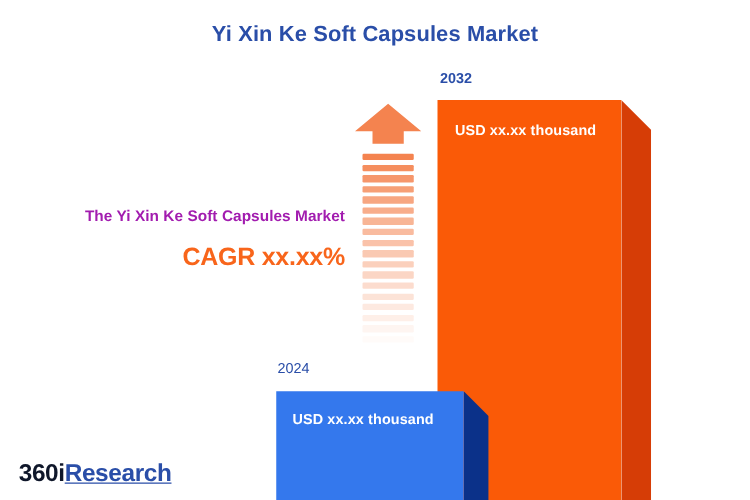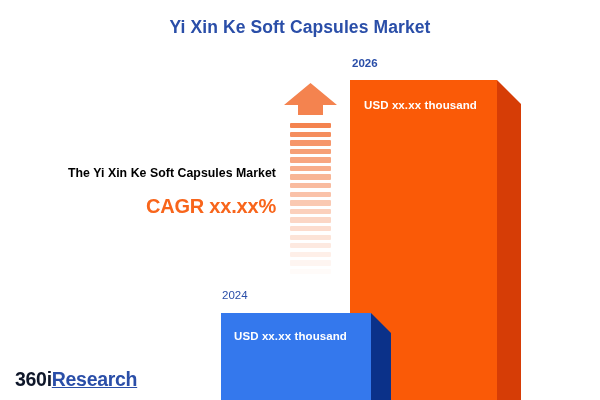--- a/index.html
+++ b/index.html
@@ -158,21 +158,21 @@
   #cagr-block {
     position: absolute;
     left: 18px;
     top: 165px;
     width: 258px;
     text-align: right;
   }
   .cagr-line {
     font-size: 12.3px;
     font-weight: bold;
-    color: #000000;
+    color: #a21caf;
     line-height: 16px;
     letter-spacing: 0.05px;
   }
   #cagr-value {
     margin-top: 9px;
     font-size: 20px;
     font-weight: bold;
     color: #f8651b;
     line-height: 33px;
     letter-spacing: -0.2px;
@@ -218,21 +218,21 @@
         <div class="arrow-stripe" style="background: rgb(244, 131, 79); opacity: 0.33;"></div>
         <div class="arrow-stripe" style="background: rgb(244, 131, 79); opacity: 0.279;"></div>
         <div class="arrow-stripe" style="background: rgb(244, 131, 79); opacity: 0.228;"></div>
         <div class="arrow-stripe" style="background: rgb(244, 131, 79); opacity: 0.178;"></div>
         <div class="arrow-stripe" style="background: rgb(244, 131, 79); opacity: 0.128;"></div>
         <div class="arrow-stripe" style="background: rgb(244, 131, 79); opacity: 0.079;"></div>
         <div class="arrow-stripe" style="background: rgb(244, 131, 79); opacity: 0.03;"></div>
       </div>
   </div>
 
-  <div id="label-2032">2026</div>
+  <div id="label-2032">2032</div>
   <div id="bar-2032" class="bar-group">
     <div id="bar-2032-front">
       <div id="bar-2032-value">USD xx.xx thousand</div>
     </div>
     <div id="bar-2032-side"></div>
   </div>
 
   <div id="label-2024">2024</div>
   <div id="bar-2024" class="bar-group">
     <div id="bar-2024-front">

